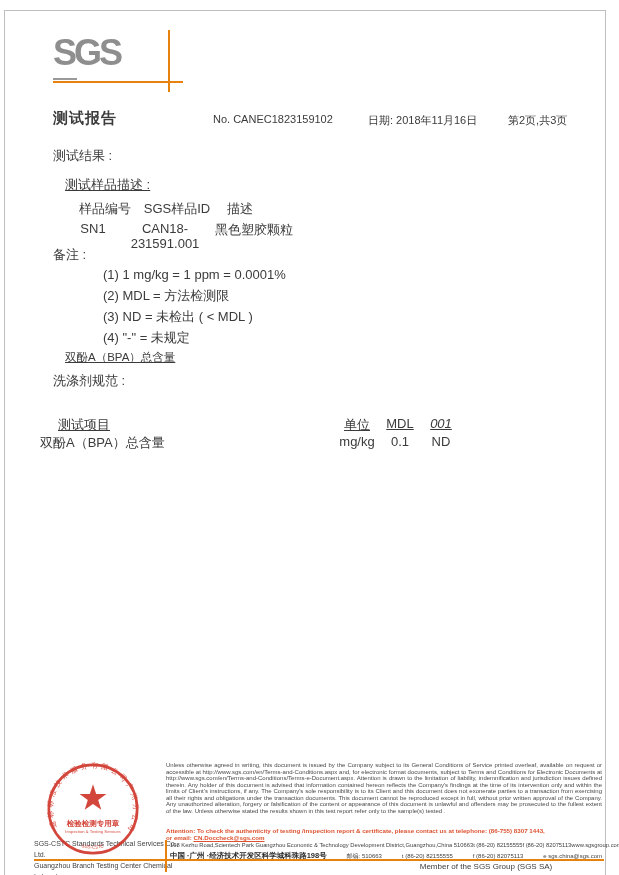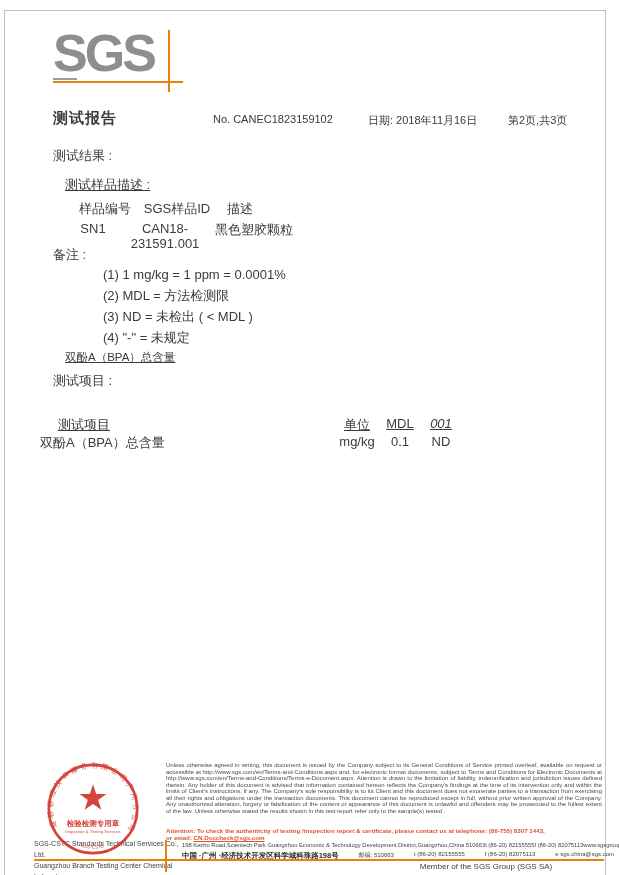--- a/index.html
+++ b/index.html
@@ -2,21 +2,21 @@
 <html><head>
 <meta charset="utf-8">
 <style>
   html,body{margin:0;padding:0;background:#ffffff;}
   .canvas{position:relative;width:619px;height:875px;background:#ffffff;overflow:hidden;
           font-family:"Liberation Sans","DejaVu Sans",sans-serif;color:#3b3b3b;}
   .abs{position:absolute;}
   .sheet-border{left:4px;top:10px;width:600px;height:870px;
                 border-top:1px solid #bfbfbf;border-left:1px solid #bfbfbf;border-right:1px solid #bfbfbf;}
   
-  .logo-text{left:53px;top:28px;font-size:52px;line-height:50px;font-weight:bold;
+  .logo-text{left:53px;top:28px;font-size:36px;line-height:50px;font-weight:bold;
              color:#8e8e8e;letter-spacing:-3px;}
   .logo-gray-rule{left:53px;top:78px;width:24px;height:2px;background:#9a9a9a;}
   .logo-hline{left:53px;top:81px;width:130px;height:2px;background:#e8820f;}
   .logo-vline{left:168px;top:30px;width:2px;height:62px;background:#e8820f;}
   
   .title{left:53px;top:109px;font-size:15px;font-weight:bold;letter-spacing:1px;}
   .hdr{font-size:11px;}
   .report-no{left:213px;top:113px;}
   .date{left:368px;top:113px;}
   .pageinfo{left:508px;top:113px;}
@@ -40,22 +40,22 @@
   .t-mdl{left:380px;width:40px;}
   .t-res{left:421px;width:40px;}
   .t-item-r{left:40px;}
   
   .company-lines{left:34px;top:838px;width:155px;font-size:7px;line-height:11px;color:#3f3f3f;}
   .legal{left:166px;top:762px;width:436px;font-size:6px;line-height:6.55px;
          text-align:justify;color:#4a4a4a;}
   .attention{left:166px;top:827px;width:436px;font-size:6.2px;line-height:7px;
              font-weight:bold;color:#dd5230;}
   .addr-divider{left:165px;top:840px;width:2px;height:32px;background:#e8820f;}
-  .addr-row{left:182px;width:432px;display:flex;justify-content:space-between;
-            align-items:flex-start;white-space:nowrap;color:#3f3f3f;}
+  .addr-row{left:170px;width:432px;display:flex;justify-content:space-between;
+            align-items:center;white-space:nowrap;color:#3f3f3f;}
   .addr-row-1{top:842px;font-size:5.8px;}
   .addr-row-2{top:851px;font-size:6px;}
   .addr-cn{font-size:7.5px;font-weight:bold;color:#2c2c2c;}
   .bottom-line{left:34px;top:859px;width:570px;height:2px;background:#e8820f;}
   .member{left:380px;top:862px;width:212px;text-align:center;font-size:8px;color:#3c3c3c;}
   .stamp{left:40px;top:756px;width:106px;height:106px;opacity:0.9;}
   a.link-like{color:inherit;text-decoration:underline;cursor:pointer;}
 </style>
 </head>
 <body>
@@ -90,21 +90,21 @@
 
   <div class="abs body-t" style="left:53px;top:246px;">备注 :</div>
   <div class="abs body-t notes">
     <div>(1) 1 mg/kg = 1 ppm = 0.0001%</div>
     <div>(2) MDL = 方法检测限</div>
     <div>(3) ND = 未检出 ( &lt; MDL )</div>
     <div>(4) "-" = 未规定</div>
   </div>
 
   <div class="abs body-t bold und" style="left:53px;top:350px;font-size:11.5px;">双酚A（BPA）总含量</div>
-  <div class="abs body-t" style="left:53px;top:372px;">测试项目 :</div>
+  <div class="abs body-t" style="left:53px;top:372px;">洗涤剂规范 :</div>
 
   <div>
     <div class="abs body-t und t-item-h" style="top:416px;">测试项目</div>
     <div class="abs body-t und ctr t-unit" style="top:416px;font-family:Liberation Mono, monospace;">单位</div>
     <div class="abs body-t und ctr t-mdl" style="top:416px;">MDL</div>
     <div class="abs body-t und ital ctr t-res" style="top:416px;">001</div>
     <div class="abs body-t t-item-r" style="top:434px;">双酚A（BPA）总含量</div>
     <div class="abs body-t ctr t-unit" style="top:434px;">mg/kg</div>
     <div class="abs body-t ctr t-mdl" style="top:434px;">0.1</div>
     <div class="abs body-t ctr t-res" style="top:434px;">ND</div>

